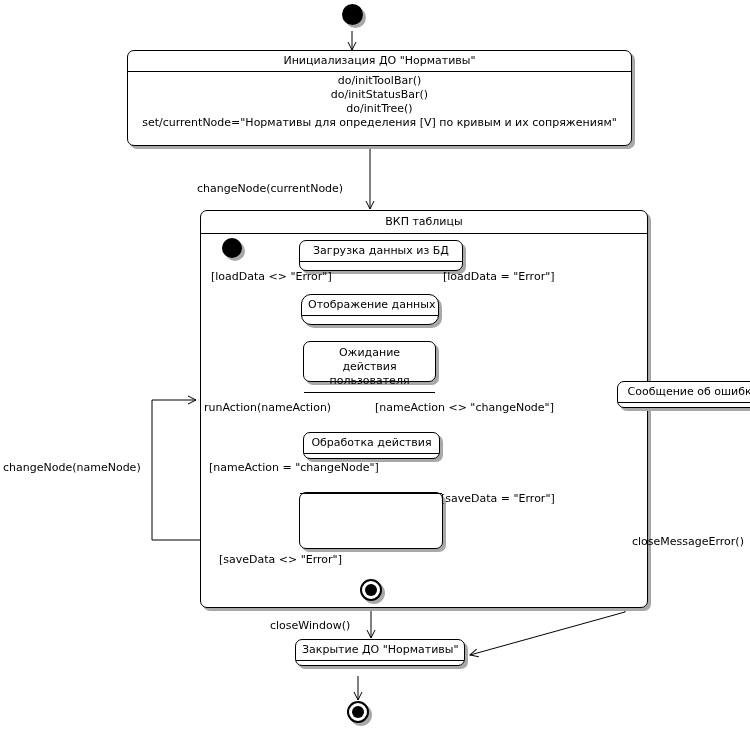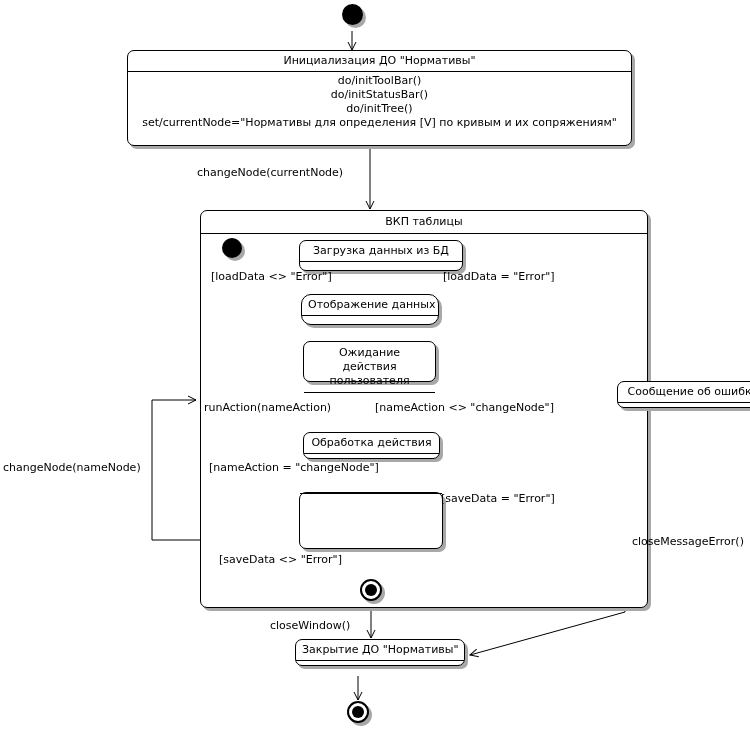--- a/index.html
+++ b/index.html
@@ -216,21 +216,21 @@
   <div class="state-box" style="left:295px; top:639px; width:170px; height:27px;">
     <div class="state-title">Закрытие ДО "Нормативы"</div>
     <div class="state-divider"></div>
     <div class="state-body"></div>
   </div>
 
   <div class="final-node" style="left:347px; top:701px; width:22px; height:22px;">
     <div class="final-inner"></div>
   </div>
 
-  <div class="edge-label" style="left:197px; top:166px;text-align:right;">changeNode(currentNode)</div>
+  <div class="edge-label" style="left:197px; top:182px;text-align:right;">changeNode(currentNode)</div>
 
   <div class="edge-label" style="left:211px; top:270px;">[loadData &lt;&gt; "Error"]</div>
 
   <div class="edge-label" style="left:443px; top:270px;">[loadData = "Error"]</div>
 
   <div class="edge-label" style="left:204px; top:401px;">runAction(nameAction)</div>
 
   <div class="edge-label" style="left:375px; top:401px;">[nameAction &lt;&gt; "changeNode"]</div>
 
   <div class="edge-label" style="left:209px; top:461px;">[nameAction = "changeNode"]</div>

